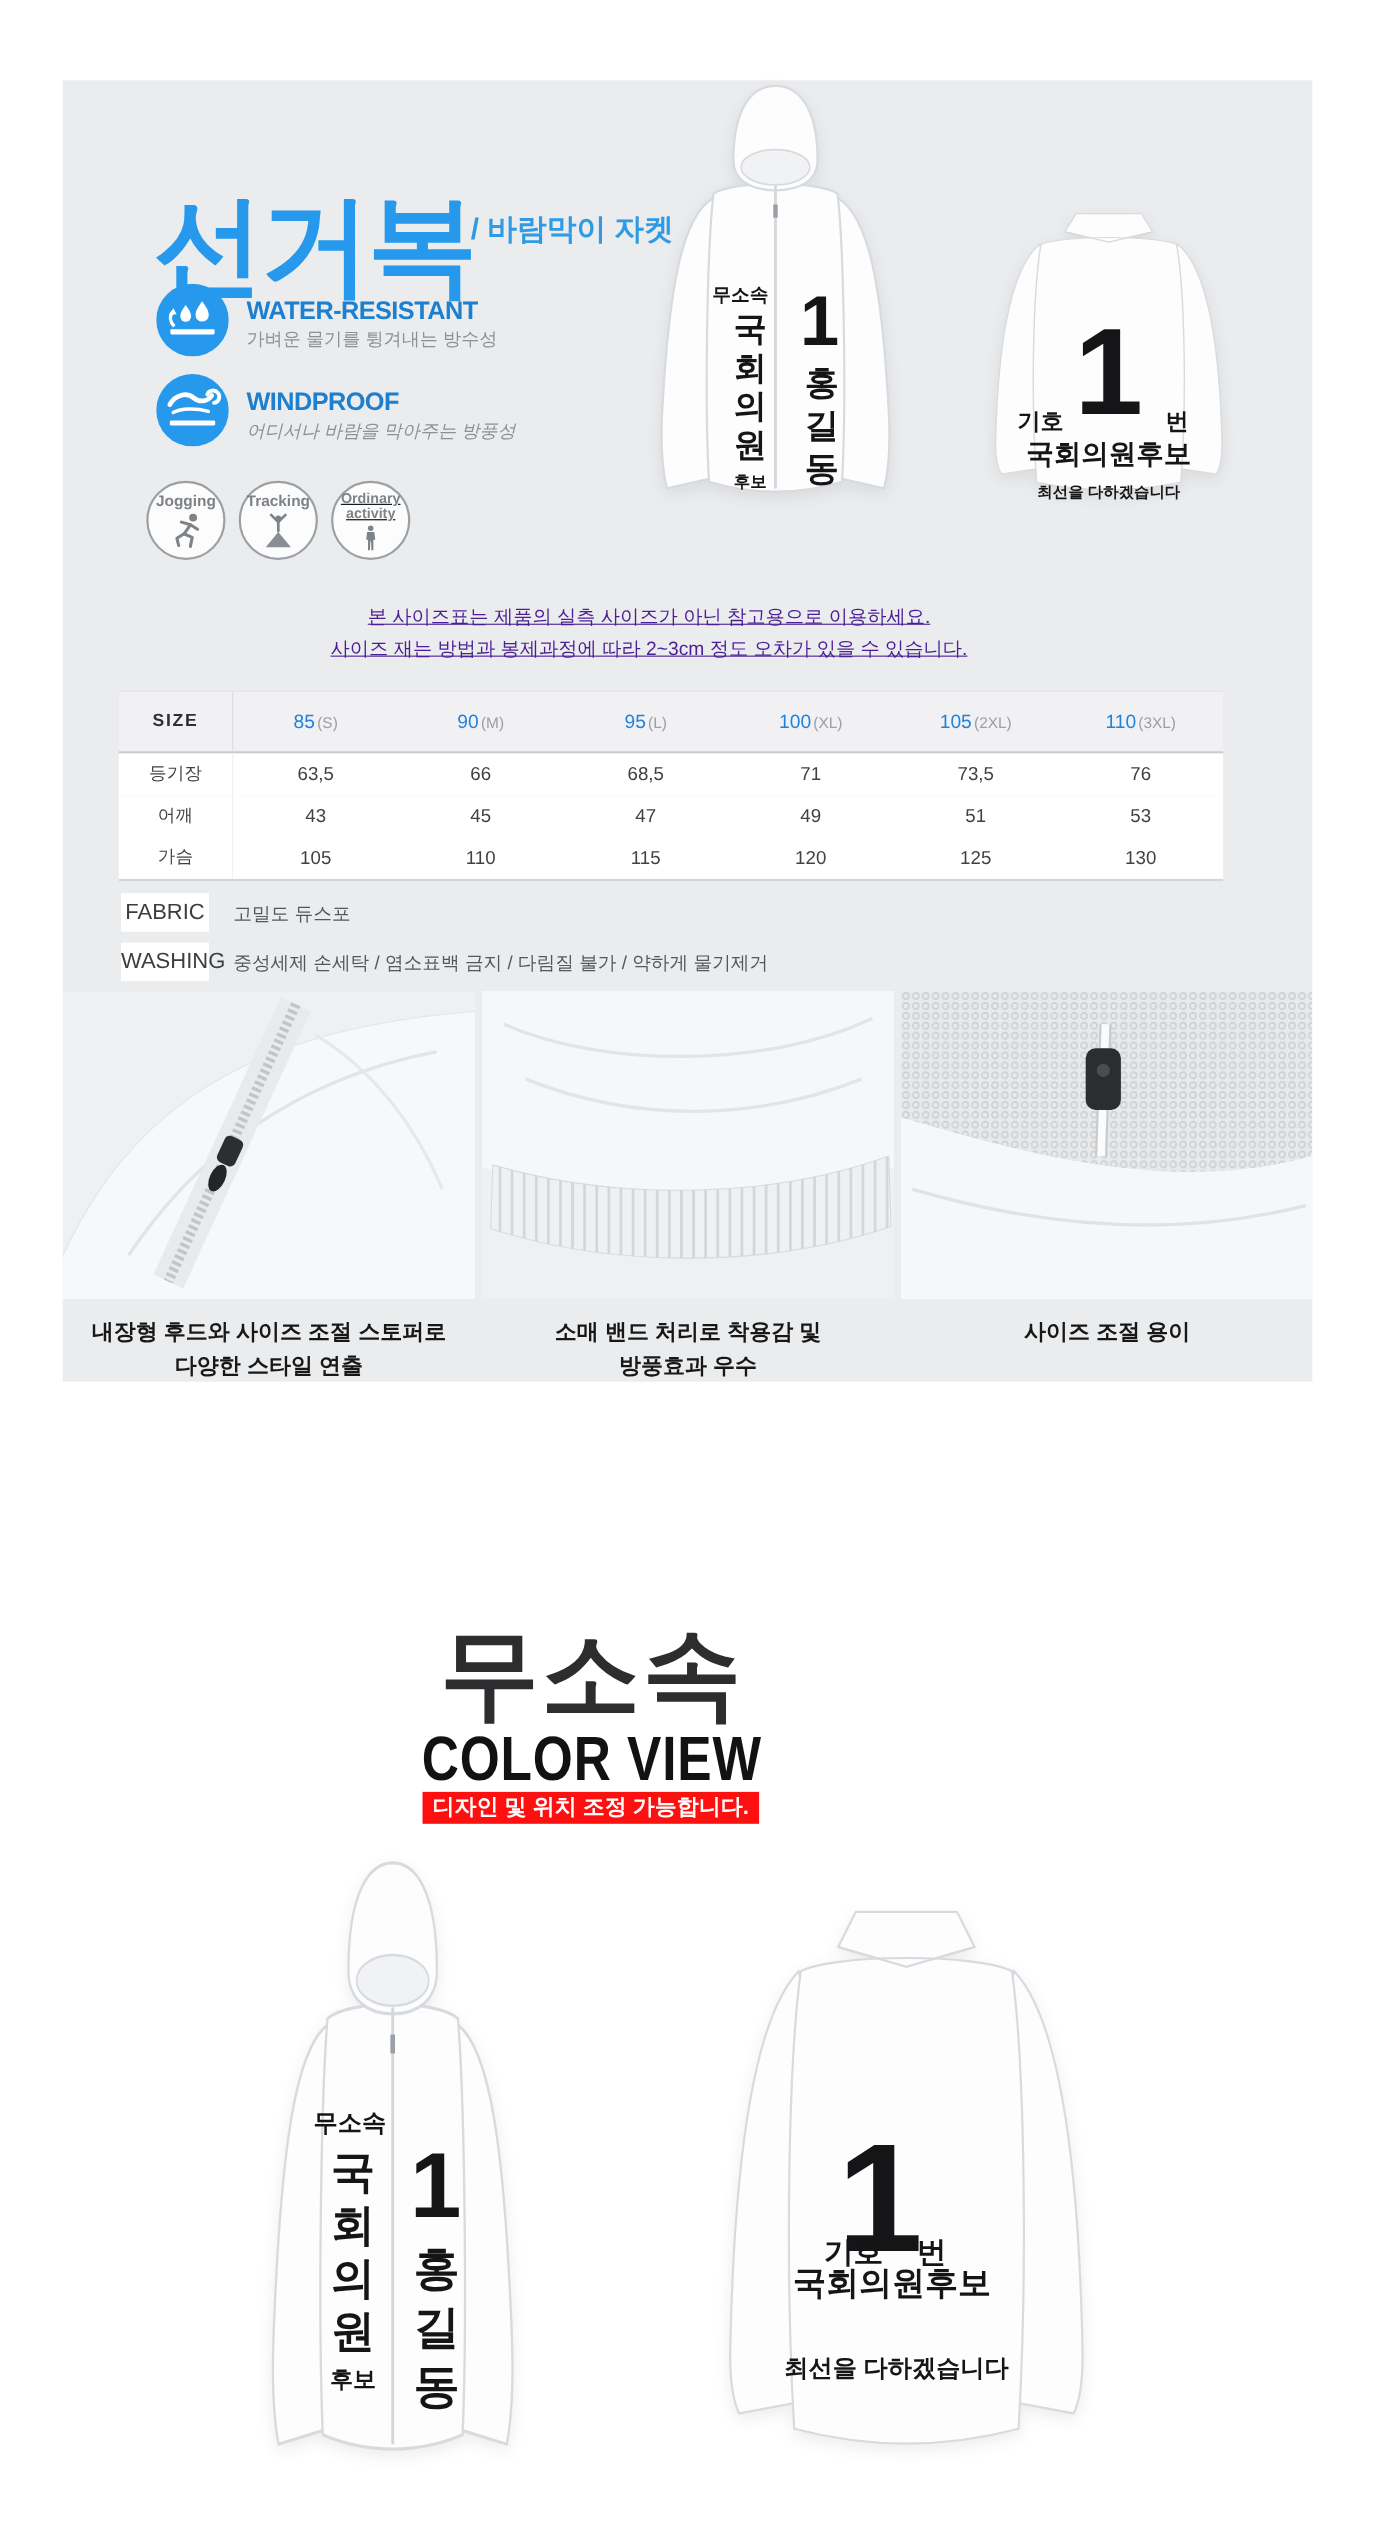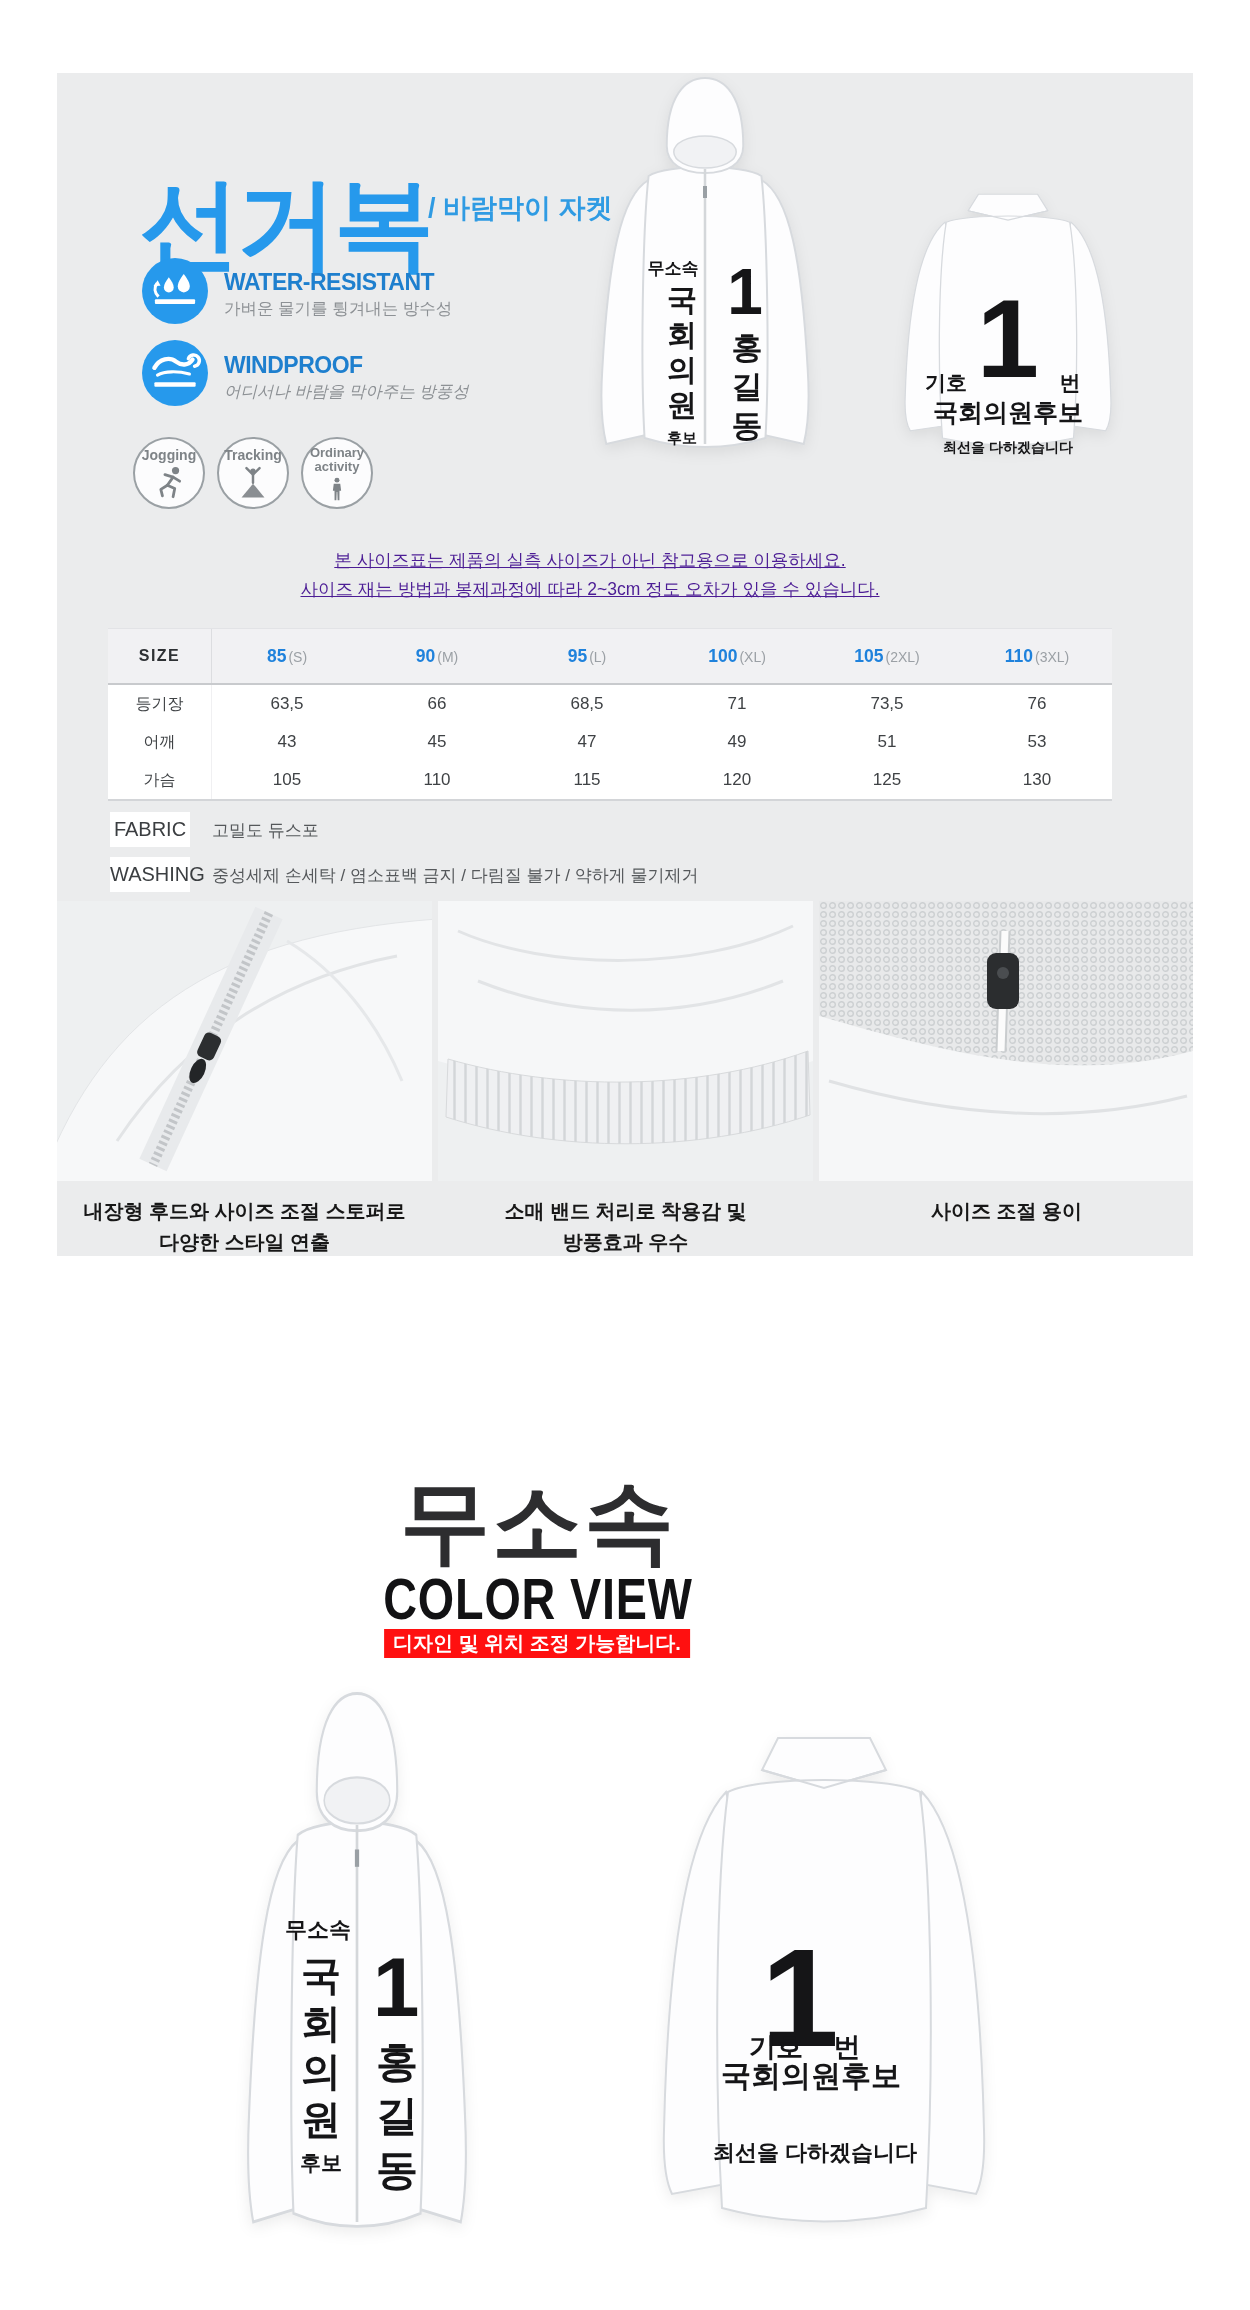--- a/index.html
+++ b/index.html
@@ -38,21 +38,21 @@
           color:#4c1d95;line-height:29px;text-decoration:underline;}
 
   
   .size-table{left:108px;top:628px;width:1004px;}
   .thead{display:flex;height:54px;background:#f1f1f3;border-bottom:2px solid #c8cacd;
          align-items:center;border-top:1px solid #e2e3e6;}
   .tcell{width:150px;text-align:center;}
   .tcorner{width:104px;}
   .thead .tcorner{font-size:16px;font-weight:700;color:#2e3134;letter-spacing:1.5px;
                   height:54px;line-height:54px;border-right:1px solid #dcdde0;box-sizing:border-box;}
-  .num{color:#1F82DC;font-weight:700;font-size:17.5px;text-align:center;}
+  .num{color:#1F82DC;font-weight:400;font-size:17.5px;text-align:center;}
   .tag{color:#9ba0a5;font-size:14px;margin-left:2px;}
   .trow{display:flex;height:38px;align-items:center;background:#ffffff;}
   .trow:last-child{border-bottom:2px solid #d3d5d8;}
   .trow .tcorner{font-size:16px;color:#3f4245;border-right:1px solid #f0f0f2;
                  height:38px;line-height:38px;box-sizing:border-box;}
   .trow .val{font-size:17px;color:#3f4245;}
 
   
   .spec-label{left:110px;width:80px;height:35px;background:#ffffff;text-align:center;
               line-height:35px;font-size:20px;color:#3b3e41;}
@@ -125,21 +125,21 @@
     <div class="badge-label">Tracking</div>
     <svg viewBox="0 0 44 44" width="36" height="36">
       <path d="M8,41 L22,24 L36,41 Z" fill="#8a8e92"></path>
       <circle cx="22" cy="9" r="3.4" fill="#7e8387"></circle>
       <g stroke="#7e8387" stroke-width="3" fill="none" stroke-linecap="round">
         <path d="M22,13 L22,23"></path>
         <path d="M14,5 L22,13 M30,5 L22,13"></path>
       </g>
     </svg>
   </div>
-  <div class="abs badge" style="left:301px;">
+  <div class="abs badge" style="left:301px;text-decoration:underline;">
     <div class="badge-label two">Ordinary</div>
     <div class="badge-label two" style="margin-top:0;">activity</div>
     <svg viewBox="0 0 44 44" width="26" height="26">
       <circle cx="22" cy="7" r="4.2" fill="#7e8387"></circle>
       <path d="M16.5,13 h11 l1.5,12 h-2.8 l-0.1,16 h-3 l-0.6,-14 h-1 l-0.6,14 h-3 l-0.1,-16 h-2.8 z" fill="#7e8387"></path>
     </svg>
   </div>
 
   <div class="abs jacket" style="left:568px;top:70px;width:274px;height:392px;">
     <svg viewBox="0 0 272 392" preserveAspectRatio="none">

